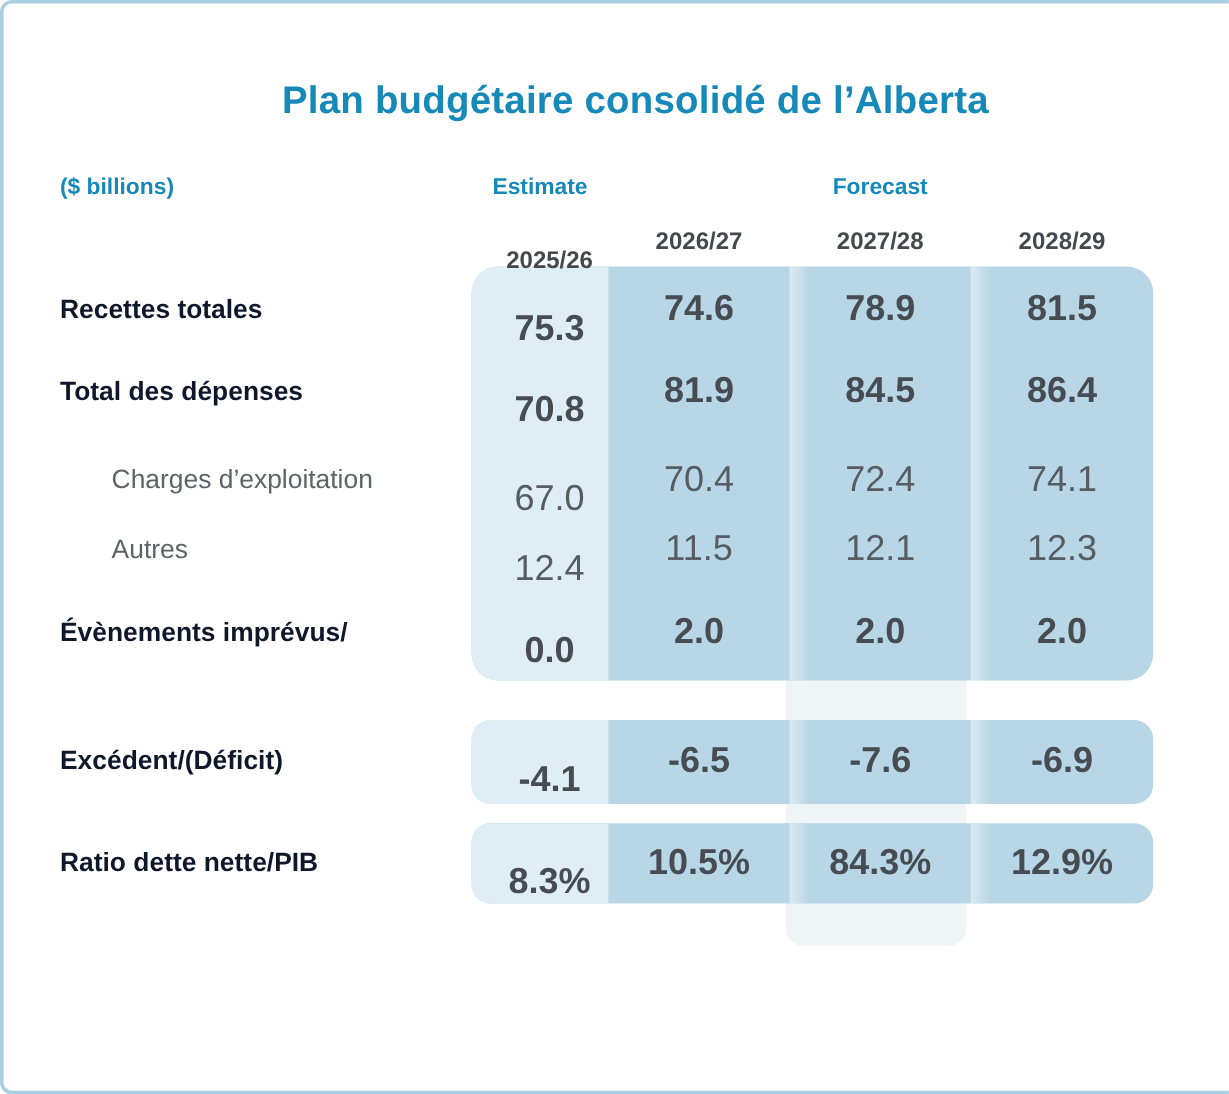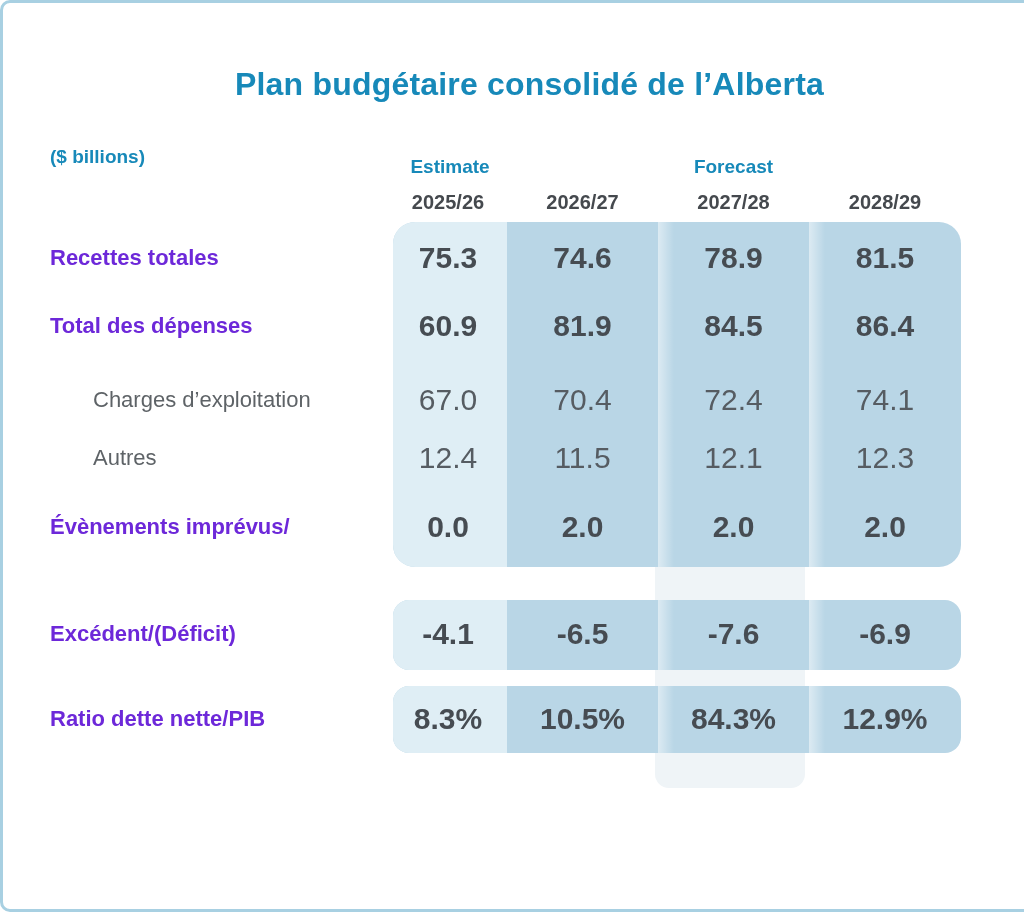--- a/index.html
+++ b/index.html
@@ -5,30 +5,30 @@
   html,body{margin:0;padding:0;}
   body{width:1024px;height:912px;background:#ffffff;font-family:"Liberation Sans",sans-serif;}
   .fig{position:relative;width:1024px;height:912px;background:#ffffff;overflow:hidden;padding-left:35px;}
   .frame{position:absolute;inset:0;border:3px solid #a8d0e2;border-radius:10px;z-index:5;pointer-events:none;}
 
   .title{position:absolute;top:84px;left:0;width:100%;margin:0;transform:translateY(-50%);
          text-align:center;font-size:32px;font-weight:bold;color:#1789b9;letter-spacing:.2px;z-index:2;}
 
   .units{position:absolute;left:50px;top:157px;transform:translateY(-50%);
          font-size:19px;font-weight:bold;color:#1789b9;z-index:2;}
-  .grp{position:absolute;top:167px;transform:translateY(-50%);text-align:center;
+  .grp{position:absolute;top:157px;transform:translateY(-50%);text-align:center;
        font-size:19px;font-weight:bold;color:#1789b9;z-index:2;}
   .grp-est{left:393px;width:114px;}
   .grp-fct{left:658px;width:151px;}
 
   .yr{position:absolute;top:202px;transform:translateY(-50%);text-align:center;
       font-size:20px;font-weight:bold;color:#45494e;z-index:2;}
 
   
-  .c1{left:391px;width:114px;}
+  .c1{left:401px;width:114px;margin-top:16px;}
   .c2{left:507px;width:151px;}
   .c3{left:658px;width:151px;}
   .c4{left:809px;width:152px;}
 
   
   .hl-strip{position:absolute;left:655px;top:230px;width:150px;height:558px;
             background:#eff4f7;border-radius:0 0 14px 14px;z-index:0;}
 
   
   .band{position:absolute;left:393px;width:568px;background:#b9d6e6;overflow:hidden;z-index:1;}
@@ -39,21 +39,21 @@
   .band .sep{position:absolute;top:0;width:16px;height:100%;
              background:linear-gradient(to right,rgba(255,255,255,.5),rgba(255,255,255,0));}
   .sep1{left:265px;}
   .sep2{left:416px;}
 
   
   .row{position:absolute;left:0;width:100%;height:0;z-index:2;}
   .row1{top:258px}.row2{top:326px}.row3{top:400px}.row4{top:458px}
   .row5{top:527px}.row6{top:634px}.row7{top:719px}
   .lbl{position:absolute;left:50px;transform:translateY(-50%);
-       font-size:22px;line-height:28px;font-weight:bold;color:#6d28d9;white-space:nowrap;}
+       font-size:22px;line-height:28px;font-weight:bold;color:#0f172a;white-space:nowrap;}
   .lbl span{display:block;}
   .r-norm .lbl{left:93px;font-weight:normal;color:#5e6367;}
   .val{position:absolute;transform:translateY(-50%);text-align:center;
        font-size:30px;font-weight:bold;color:#464c52;}
   .r-norm .val{font-weight:normal;color:#565c62;}
 
   .sources{position:absolute;top:827px;left:0;width:100%;transform:translateY(-50%);
            text-align:center;font-size:20px;color:#5a6064;z-index:2;}
 </style>
 </head>
@@ -98,21 +98,21 @@
     <span class="val c1">75.3</span>
     <span class="val c2">74.6</span>
     <span class="val c3">78.9</span>
     <span class="val c4">81.5</span>
   </div>
 
   <div class="row row2 r-bold">
     <div class="lbl">
       <span>Total des dépenses</span>
     </div>
-    <span class="val c1">60.9</span>
+    <span class="val c1">70.8</span>
     <span class="val c2">81.9</span>
     <span class="val c3">84.5</span>
     <span class="val c4">86.4</span>
   </div>
 
   <div class="row row3 r-norm">
     <div class="lbl">
         <span>Charges d’exploitation</span>
       </div>
     <span class="val c1">67.0</span>

